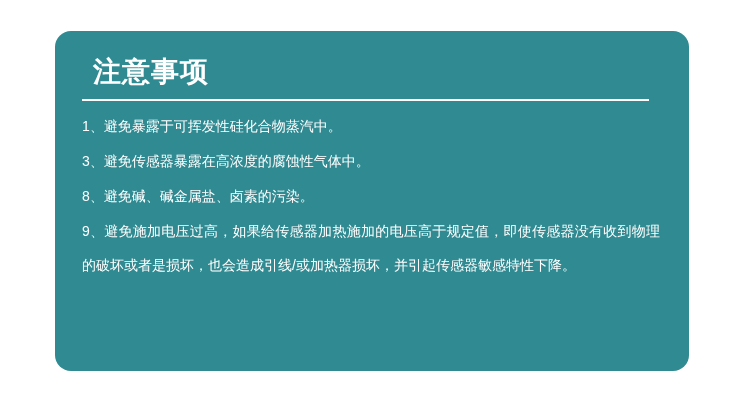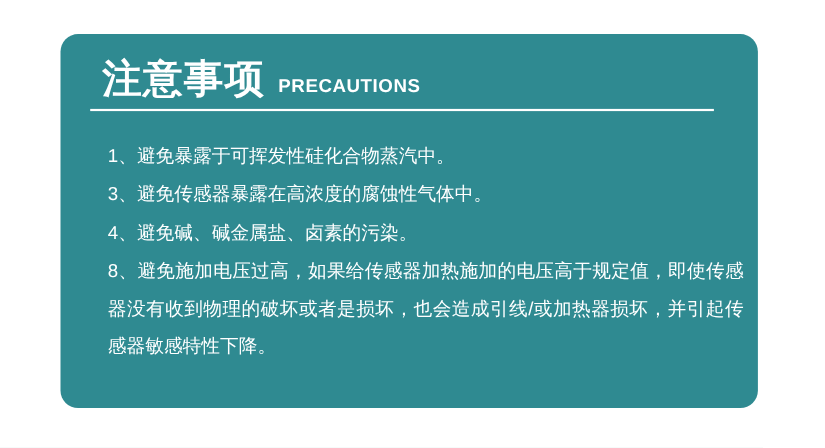--- a/index.html
+++ b/index.html
@@ -30,64 +30,63 @@
     color: #ffffff;
   }
   .card-header {
     display: flex;
     align-items: baseline;
     margin-left: 11px;
     white-space: nowrap;
   }
   .title-zh {
     margin: 0;
-    font-size: 36px;
+    font-size: 28px;
     line-height: 37px;
     font-weight: 900;
     color: #ffffff;
     letter-spacing: 1px;
   }
   .title-en {
     margin-left: 12px;
     font-size: 17px;
     font-weight: 600;
     color: #ffffff;
     letter-spacing: 0.5px;
   }
   .divider {
     margin-top: 9px;
     width: 567px;
     height: 2px;
     background: #ffffff;
   }
   .precaution-list {
     list-style: none;
-    margin: 16px;
+    margin: 0;
     padding: 8px 0 0 0;
     width: 578px;
-    font-size: 17px;
+    font-size: 14px;
     line-height: 34px;
     font-weight: 500;
     color: #ffffff;
     text-align: justify;
   }
   .precaution-list li {
     margin: 0 0 1px 0;
   }
 </style>
 </head>
 <body>
 
 <div class="page">
   <section class="card">
     <header class="card-header">
       <h1 class="title-zh">注意事项</h1>
-      <span class="title-en">PRECAUTIONS</span>
     </header>
     <div class="divider"></div>
     <ul class="precaution-list">
       <li>1、避免暴露于可挥发性硅化合物蒸汽中。</li>
       <li>3、避免传感器暴露在高浓度的腐蚀性气体中。</li>
-      <li>4、避免碱、碱金属盐、卤素的污染。</li>
-      <li>8、避免施加电压过高，如果给传感器加热施加的电压高于规定值，即使传感器没有收到物理的破坏或者是损坏，也会造成引线/或加热器损坏，并引起传感器敏感特性下降。</li>
+      <li>8、避免碱、碱金属盐、卤素的污染。</li>
+      <li>9、避免施加电压过高，如果给传感器加热施加的电压高于规定值，即使传感器没有收到物理的破坏或者是损坏，也会造成引线/或加热器损坏，并引起传感器敏感特性下降。</li>
     </ul>
   </section>
 </div>
 
 </body></html>

